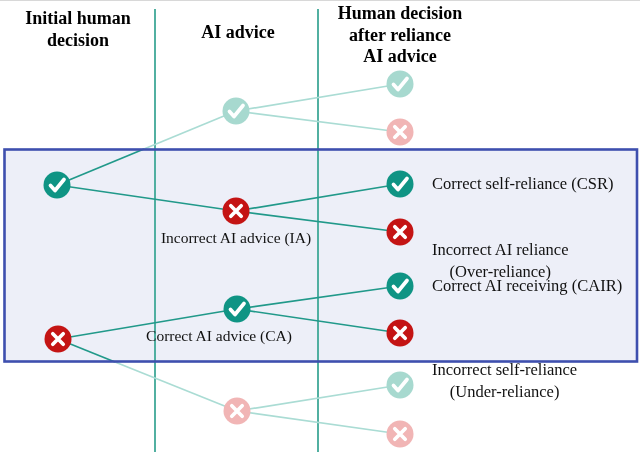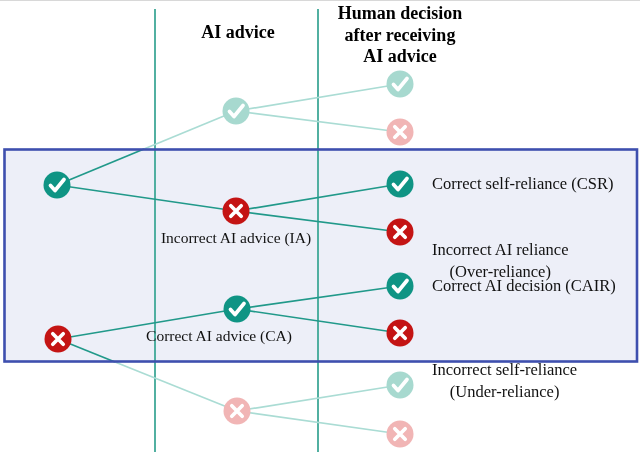--- a/index.html
+++ b/index.html
@@ -86,28 +86,30 @@
       <circle cx="400" cy="285" r="13.5" fill="#0f9484"></circle>
       <path d="M 393.5 285.5 L 398 290.5 L 407 279.5" stroke="#ffffff" stroke-width="3.7" fill="none" stroke-linecap="round" stroke-linejoin="round"></path>
       <circle cx="400" cy="332" r="13.5" fill="#c41414"></circle>
       <path d="M 394.8 326.8 L 405.2 337.2 M 394.8 337.2 L 405.2 326.8" stroke="#ffffff" stroke-width="3.7" fill="none" stroke-linecap="round" stroke-linejoin="round"></path>
       <circle cx="400" cy="384" r="13.5" fill="#a7d9cf"></circle>
       <path d="M 393.5 384.5 L 398 389.5 L 407 378.5" stroke="#ffffff" stroke-width="3.7" fill="none" stroke-linecap="round" stroke-linejoin="round"></path>
       <circle cx="400" cy="433" r="13.5" fill="#f1b5b5"></circle>
       <path d="M 394.8 427.8 L 405.2 438.2 M 394.8 438.2 L 405.2 427.8" stroke="#ffffff" stroke-width="3.7" fill="none" stroke-linecap="round" stroke-linejoin="round"></path>
     </svg>
 
+  <div class="col-header" id="hdr0" style="left: 78px; top: 7px;">Initial human
+decision</div>
   <div class="col-header" id="hdr1" style="left: 238px; top: 21px;">AI advice</div>
   <div class="col-header" id="hdr2" style="left: 400px; top: 2px;">Human decision
-after receiving
+after reliance
 AI advice</div>
 
   <div id="captions">
       <div class="caption below" style="left: 236px; top: 226.5px;">Incorrect AI advice (IA)</div>
       <div class="caption below" style="left: 219px; top: 324.5px;">Correct AI advice (CA)</div>
       <div class="caption right" style="left: 432px; top: 183px;">Correct self-reliance (CSR)</div>
       <div class="caption right" style="left: 432px; top: 231px; margin-top: 28px;">Incorrect AI reliance
 (Over-reliance)</div>
-      <div class="caption right" style="left: 432px; top: 285px;">Correct AI decision (CAIR)</div>
+      <div class="caption right" style="left: 432px; top: 285px;">Correct AI receiving (CAIR)</div>
       <div class="caption right" style="left: 432px; top: 332px; margin-top: 47px;">Incorrect self-reliance
 (Under-reliance)</div>
     </div>
 </div>
 
 </body></html>

